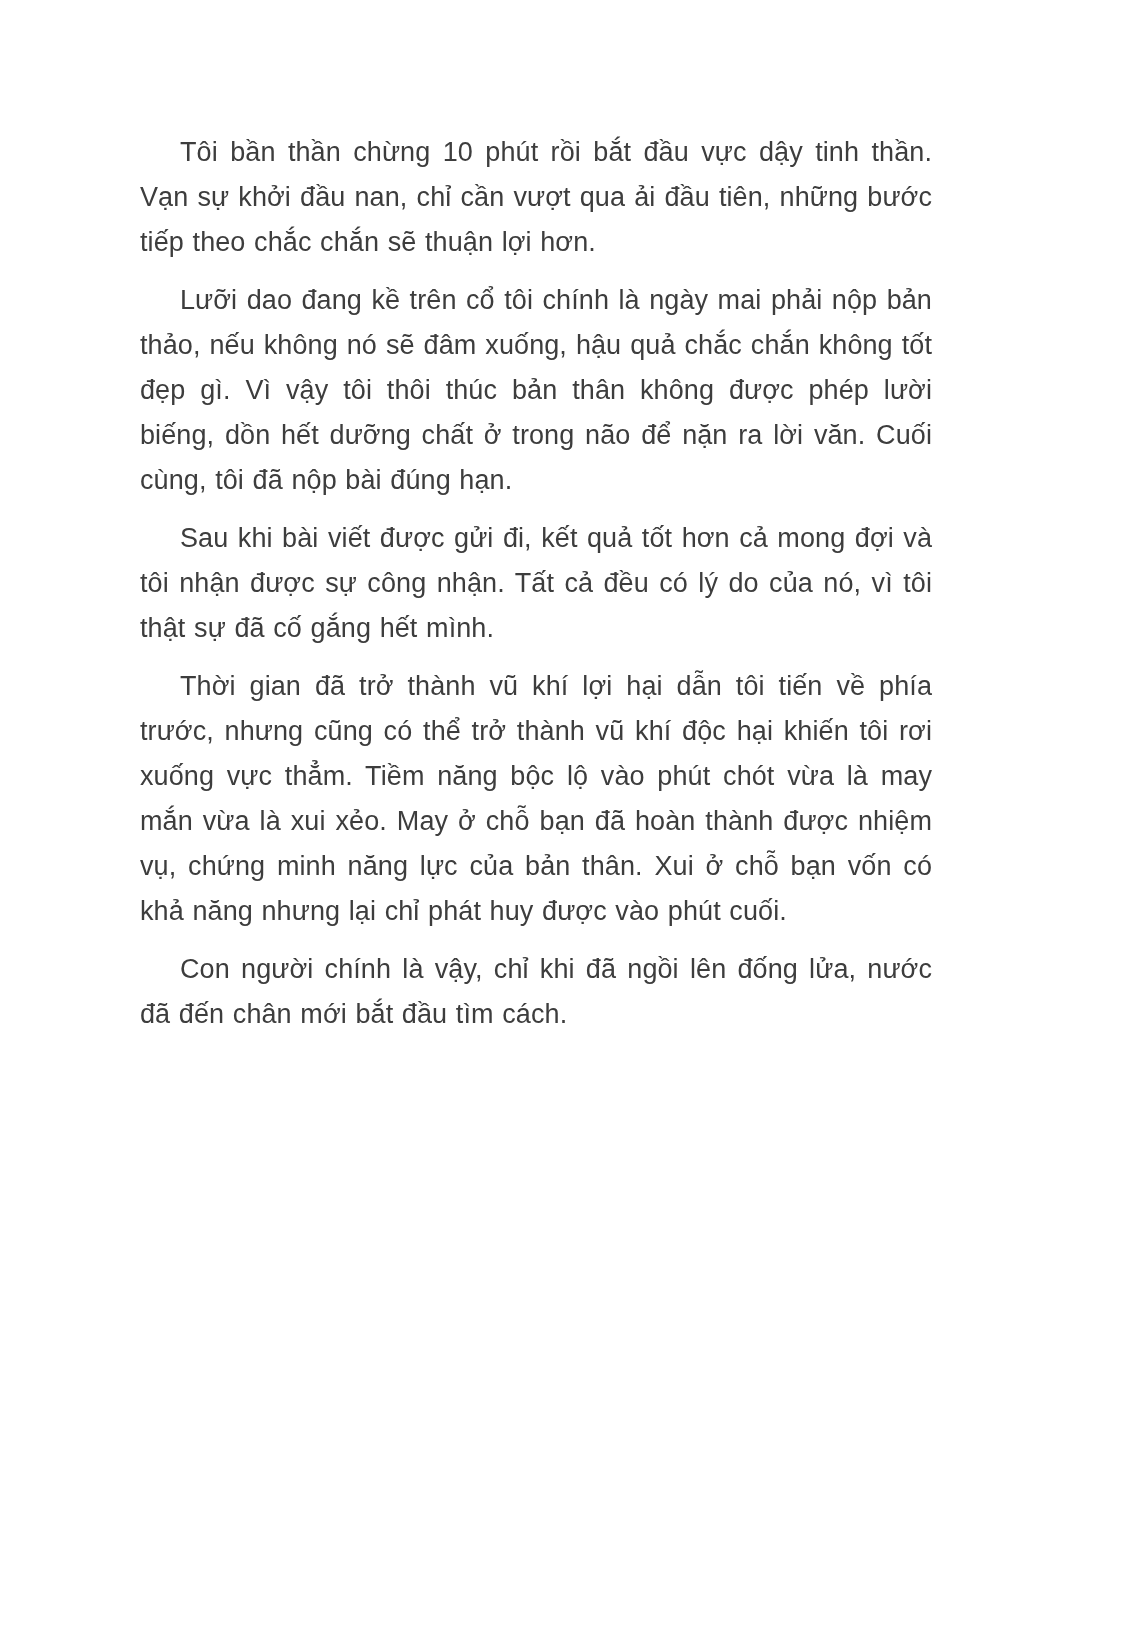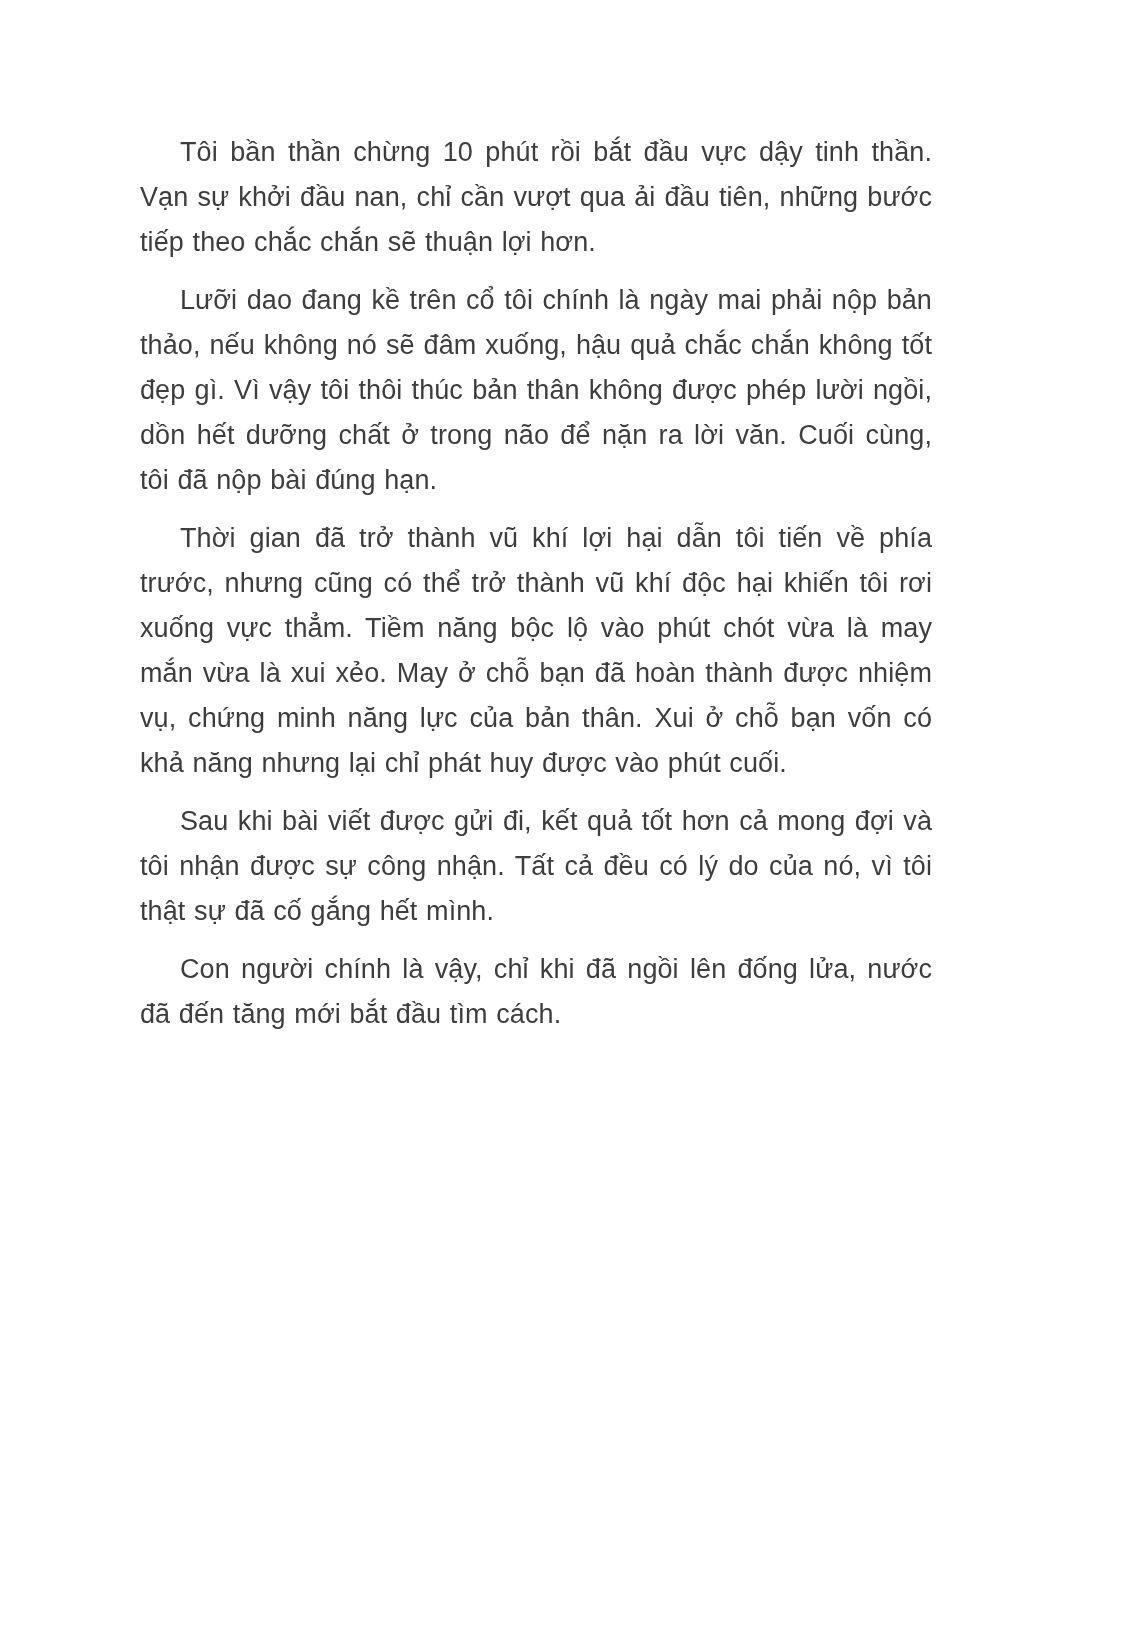--- a/index.html
+++ b/index.html
@@ -60,24 +60,24 @@
     color: #3f3f3f;
   }
 </style>
 </head>
 <body>
 
 <div class="page">
 
   <div class="content">
     <p class="para">Tôi bần thần chừng 10 phút rồi bắt đầu vực dậy tinh thần. Vạn sự khởi đầu nan, chỉ cần vượt qua ải đầu tiên, những bước tiếp theo chắc chắn sẽ thuận lợi hơn.</p>
-    <p class="para">Lưỡi dao đang kề trên cổ tôi chính là ngày mai phải nộp bản thảo, nếu không nó sẽ đâm xuống, hậu quả chắc chắn không tốt đẹp gì. Vì vậy tôi thôi thúc bản thân không được phép lười ngồi, dồn hết dưỡng chất ở trong não để nặn ra lời văn. Cuối cùng, tôi đã nộp bài đúng hạn.</p>
+    <p class="para">Lưỡi dao đang kề trên cổ tôi chính là ngày mai phải nộp bản thảo, nếu không nó sẽ đâm xuống, hậu quả chắc chắn không tốt đẹp gì. Vì vậy tôi thôi thúc bản thân không được phép lười biếng, dồn hết dưỡng chất ở trong não để nặn ra lời văn. Cuối cùng, tôi đã nộp bài đúng hạn.</p>
+    <p class="para">Sau khi bài viết được gửi đi, kết quả tốt hơn cả mong đợi và tôi nhận được sự công nhận. Tất cả đều có lý do của nó, vì tôi thật sự đã cố gắng hết mình.</p>
     <p class="para">Thời gian đã trở thành vũ khí lợi hại dẫn tôi tiến về phía trước, nhưng cũng có thể trở thành vũ khí độc hại khiến tôi rơi xuống vực thẳm. Tiềm năng bộc lộ vào phút chót vừa là may mắn vừa là xui xẻo. May ở chỗ bạn đã hoàn thành được nhiệm vụ, chứng minh năng lực của bản thân. Xui ở chỗ bạn vốn có khả năng nhưng lại chỉ phát huy được vào phút cuối.</p>
-    <p class="para">Sau khi bài viết được gửi đi, kết quả tốt hơn cả mong đợi và tôi nhận được sự công nhận. Tất cả đều có lý do của nó, vì tôi thật sự đã cố gắng hết mình.</p>
-    <p class="para">Con người chính là vậy, chỉ khi đã ngồi lên đống lửa, nước đã đến tăng mới bắt đầu tìm cách.</p>
+    <p class="para">Con người chính là vậy, chỉ khi đã ngồi lên đống lửa, nước đã đến chân mới bắt đầu tìm cách.</p>
   </div>
 
   <div class="footer">
     <span class="author">Triệu Nhuận</span>
     <span class="ornament">
       <svg width="42" height="18" viewBox="0 0 42 18" aria-hidden="true">
         <path d="M2 11 C5 3, 12 2, 13 8 C14 13, 8 14, 7.5 10 C7 6, 15 5, 21 7.5 C27 10, 33 9, 38 8.5" stroke="#4a4a4a" stroke-width="1.6" fill="none" stroke-linecap="round"></path>
         <circle cx="40" cy="8.5" r="1.4" fill="#4a4a4a"></circle>
       </svg>
     </span>

